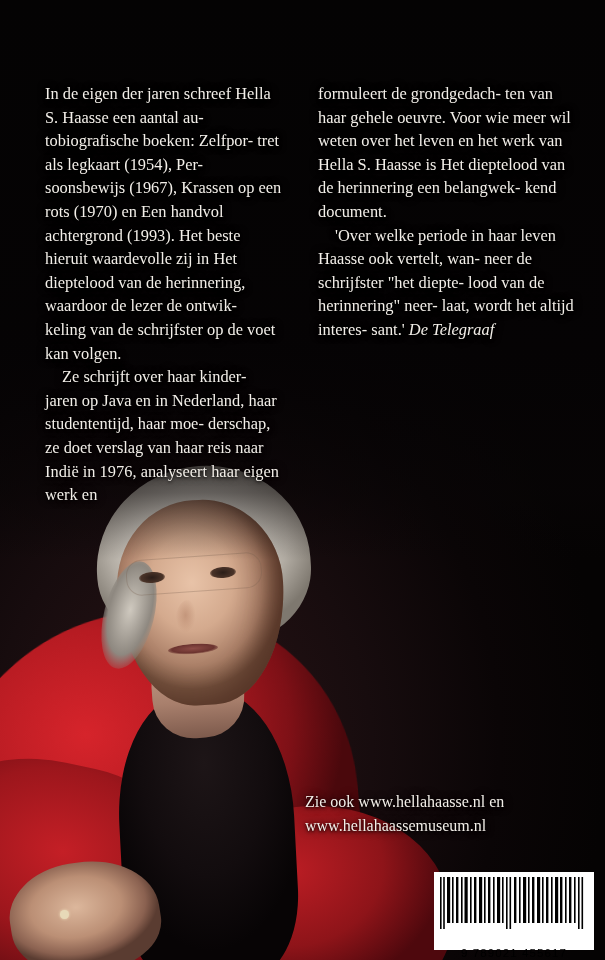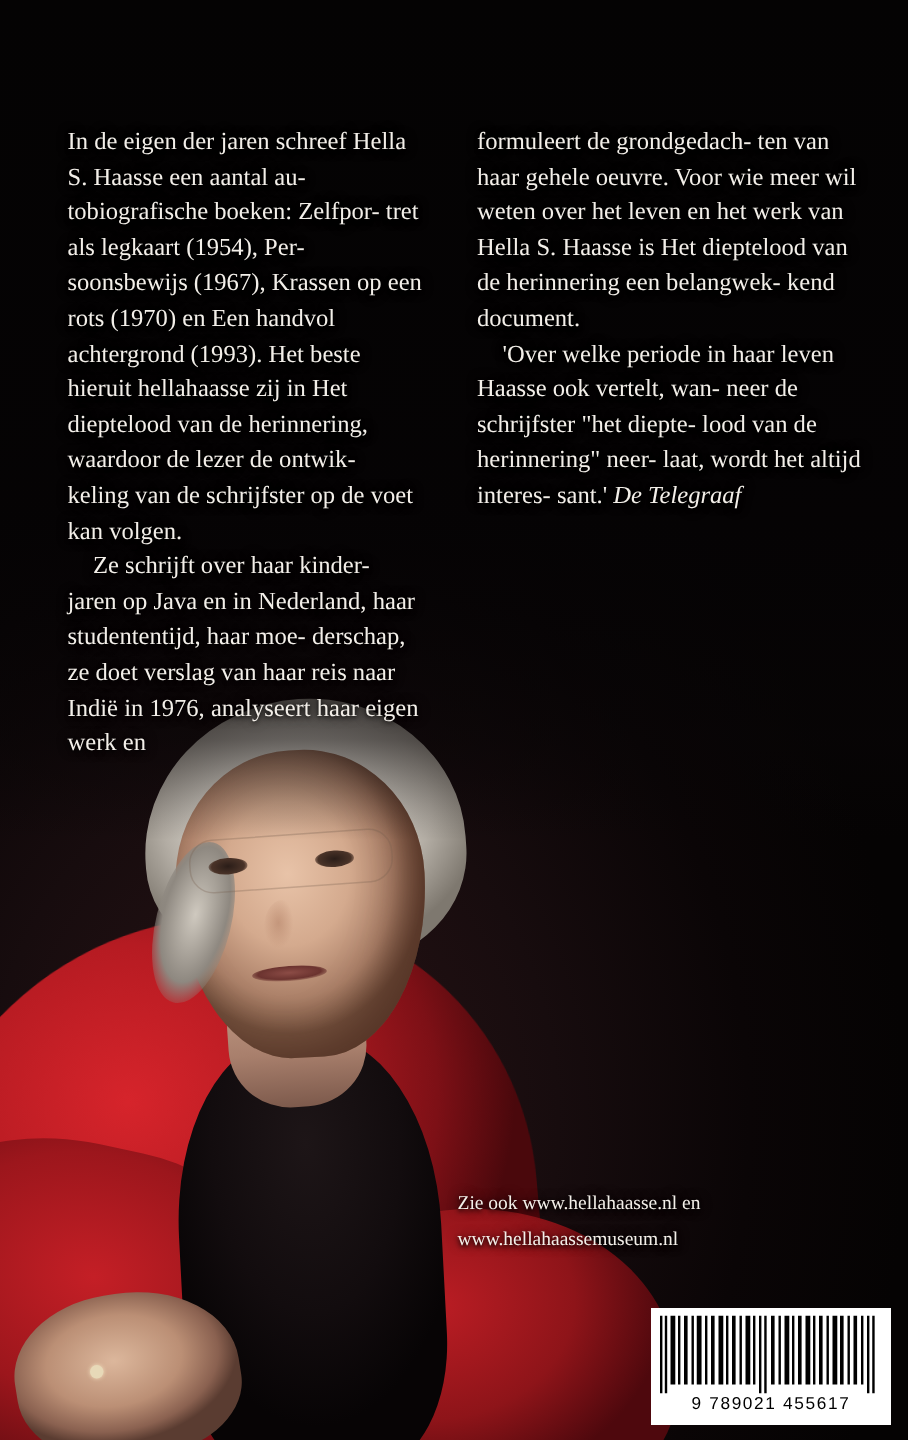--- a/index.html
+++ b/index.html
@@ -220,21 +220,21 @@
   .col em { font-style: italic; }
   .sc { font-size: 13.6px; letter-spacing: .3px; }
 
   .links {
     position: absolute;
     left: 305px;
     top: 790px;
     width: 265px;
     color: #f3efe9;
     font-family: "Liberation Serif", serif;
-    font-size: 13px;
+    font-size: 16px;
     line-height: 23.6px;
     text-shadow: 0 1px 3px rgba(0,0,0,0.95), 0 0 8px rgba(0,0,0,0.85);
   }
 
   
   .barcode-box {
     position: absolute;
     left: 434px;
     top: 872px;
     width: 160px;
@@ -243,21 +243,21 @@
     padding: 5px 6px 2px 6px;
     box-sizing: border-box;
   }
   .bars {
     height: 52px;
     width: 100%;
     display: block;
   }
   .barcode-digits {
     display: block;
-    margin-top: 1px;
+    margin-top: 18px;
     font-family: "Liberation Sans", sans-serif;
     font-size: 11.5px;
     letter-spacing: 1.1px;
     color: #000;
     text-align: center;
     white-space: nowrap;
   }
 </style>
 </head>
 <body>
@@ -288,21 +288,21 @@
 
     <div class="col left">
       <p>
         <span>In de eigen der jaren schreef</span>
         <span>Hella S. Haasse een aantal au-</span>
         <span>tobiografische boeken: Zelfpor-</span>
         <span>tret als legkaart (1954), Per-</span>
         <span>soonsbewijs (1967), Krassen op</span>
         <span>een rots (1970) en Een handvol</span>
         <span>achtergrond (1993). Het beste</span>
-        <span>hieruit hellahaasse zij in Het</span>
+        <span>hieruit waardevolle zij in Het</span>
         <span>dieptelood van de herinnering,</span>
         <span>waardoor de lezer de ontwik-</span>
         <span>keling van de schrijfster op de</span>
         <span>voet kan volgen.</span>
       </p>
       <p class="indent">
         <span>Ze schrijft over haar kinder-</span>
         <span>jaren op Java en in Nederland,</span>
         <span>haar studententijd, haar moe-</span>
         <span>derschap, ze doet verslag van</span>

